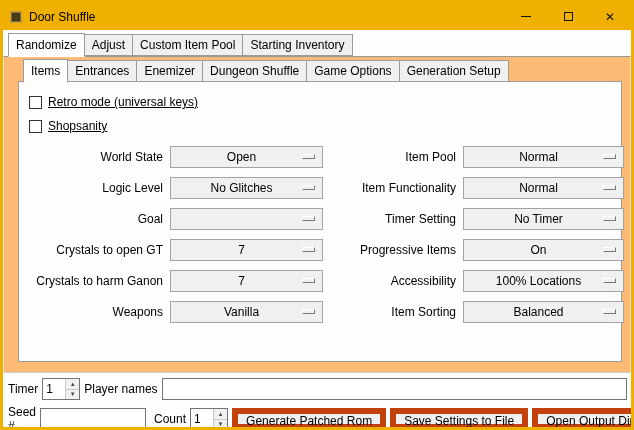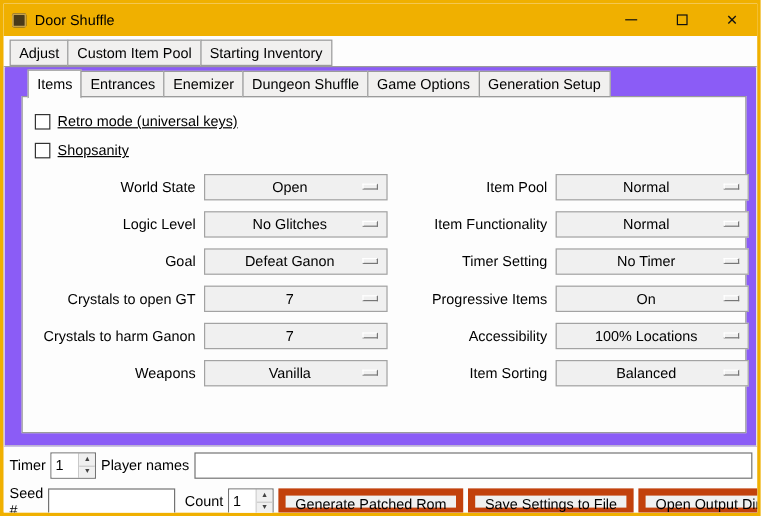--- a/index.html
+++ b/index.html
@@ -26,21 +26,21 @@
 
   .tabs { display:flex; align-items:flex-end; position:relative; z-index:2; }
   .outer-tabs { padding-left:5px; margin-top:3px; }
   .tab { background:#f1f0ef; border:1px solid #9b9b9b; padding:3px 7px 3px;
          margin-right:-1px; white-space:nowrap; cursor:default; }
   .tab.active { background:#fdfdfd; border-bottom:1px solid #fdfdfd; padding-top:4px;
                 padding-bottom:4px; margin-bottom:-1px; }
 
   .outer-pane { flex:1; border-top:1px solid #9b9b9b; border-left:1px solid #e3e3e3;
                 border-right:1px solid #e3e3e3; border-bottom:1px solid #c9c9c9;
-                background:#8b5cf6; display:flex; flex-direction:column; }
+                background:#fdba74; display:flex; flex-direction:column; }
 
   .inner-tabs { padding-left:19px; margin-top:2px; }
   .inner-pane { flex:0 1 auto; margin:0 8px 10px 14px; height:281px;
                 border:1px solid #9b9b9b; margin-top:-1px; background:#fdfdfd;
                 padding:8px 0 0 8px; }
 
   
   .check-row { display:flex; align-items:center; height:24px; padding-left:2px; }
   .checkbox { width:13px; height:13px; background:#fff; border:1px solid #333; flex:0 0 auto; }
   .check-label { margin-left:6px;text-decoration:underline; }
@@ -95,20 +95,21 @@
         </div>
       <div class="winbtn">
           <span class="glyph-close">✕</span>
         </div>
     </div>
   </div>
 
   <div class="content">
 
     <div class="tabs outer-tabs">
+      <div class="tab active">Randomize</div>
       <div class="tab">Adjust</div>
       <div class="tab">Custom Item Pool</div>
       <div class="tab">Starting Inventory</div>
     </div>
 
     <div class="outer-pane">
 
       <div class="tabs inner-tabs">
         <div class="tab active">Items</div>
         <div class="tab">Entrances</div>
@@ -148,21 +149,20 @@
             <span class="ind"></span>
           </div>
           <div class="flabel">Item Functionality</div>
           <div class="dropdown">
             <span class="txt">Normal</span>
             <span class="ind"></span>
           </div>
 
           <div class="flabel">Goal</div>
           <div class="dropdown">
-            <span class="txt">Defeat Ganon</span>
             <span class="ind"></span>
           </div>
           <div class="flabel">Timer Setting</div>
           <div class="dropdown">
             <span class="txt">No Timer</span>
             <span class="ind"></span>
           </div>
 
           <div class="flabel">Crystals to open GT</div>
           <div class="dropdown">

